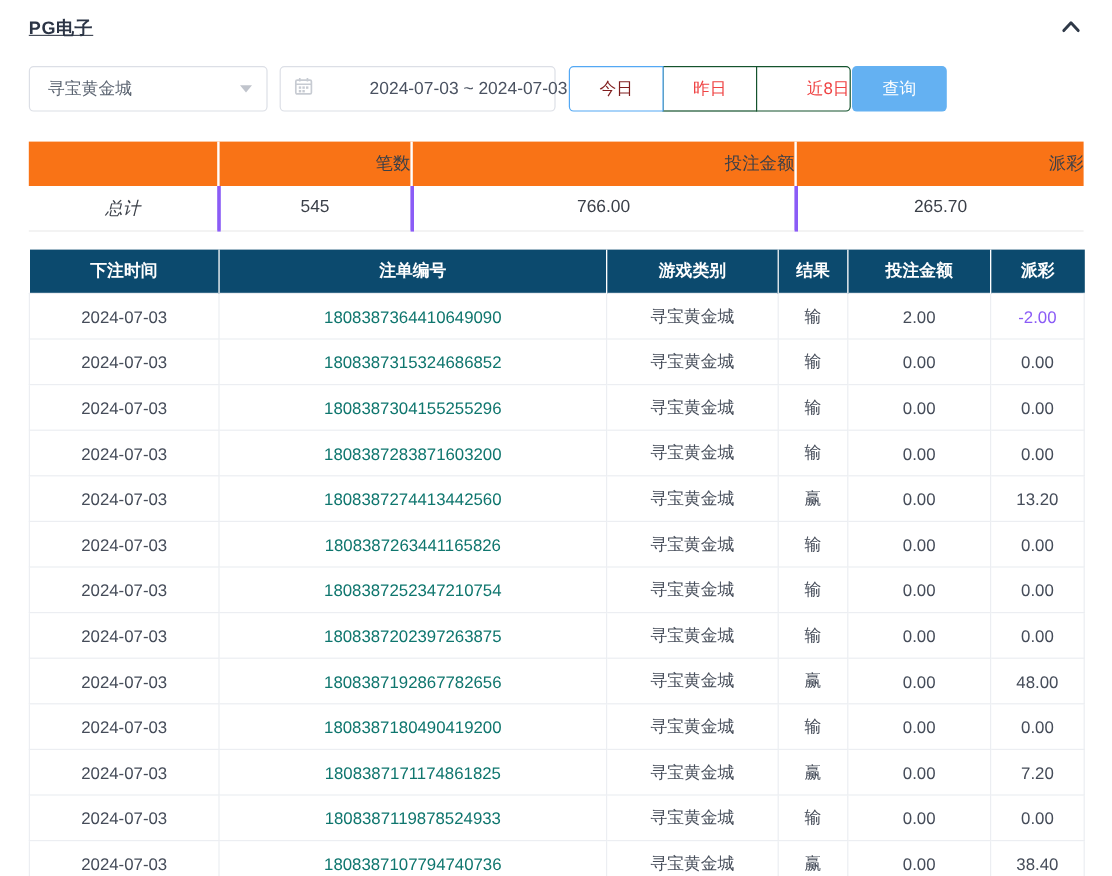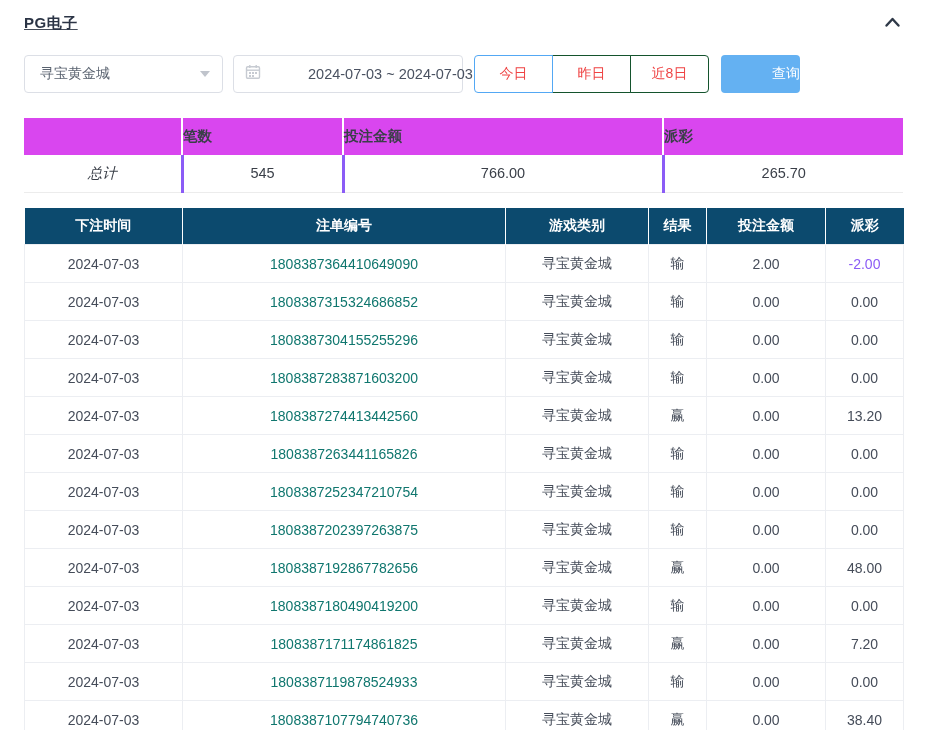--- a/index.html
+++ b/index.html
@@ -37,35 +37,35 @@
   }
   .date-box .date-value { margin-left:8px; font-size:14.5px; color:#4a5261; white-space:nowrap; }
 
   .quick-group { display:flex; margin-left:11px; }
   .qbtn {
     width:79px; height:38px; background:#fff; border:1px solid #14532d;
     font-size:14px; color:#ef4444; cursor:pointer; margin-left:-1px;
     font-family:inherit;
   }
   .qbtn:first-child { margin-left:0; border-radius:4px 0 0 4px; }
-  .qbtn:last-child { border-radius:0 4px 4px 0; }
-  .qbtn.active { border:1px solid #53a8f4; color:#ef4444; position:relative; z-index:1; border-radius:4px 0 0 4px; }
+  .qbtn:last-child { border-radius:0 4px 4px 0;text-align:right; }
+  .qbtn.active { border:1px solid #53a8f4; color:#7f1d1d; position:relative; z-index:1; border-radius:4px 0 0 4px; }
 
   .query-btn {
-    margin-left:12px; width:79px; height:38px; background:#64b1f2; color:#fff;
-    border:none; border-radius:4px; font-size:14px; cursor:pointer; font-family:inherit;text-align:right;
+    margin-left:1px; width:79px; height:38px; background:#64b1f2; color:#fff;
+    border:none; border-radius:4px; font-size:14px; cursor:pointer; font-family:inherit;
   }
 
   
   .sum-table {
     margin-top:25px; width:879px; table-layout:fixed; border-collapse:collapse;
   }
   .sum-table th {
-    height:37px; background:#d946ef; font-size:14.5px; font-weight:bold; color:#3a3f48;
-    border-left:2px solid #fff; text-align:left;
+    height:37px; background:#f97316; font-size:14.5px; font-weight:normal; color:#3a3f48;
+    border-left:2px solid #fff; text-align:right;
   }
   .sum-table th:first-child { border-left:none; }
   .sum-table td {
     height:37px; font-size:14.5px; color:#3a3f48; text-align:center;
     border-bottom:1px solid #ececec; border-left:3px solid #8b5cf6;
   }
   .sum-table td:first-child { border-left:none;font-style:italic; }
 
   
   .rec-table {

